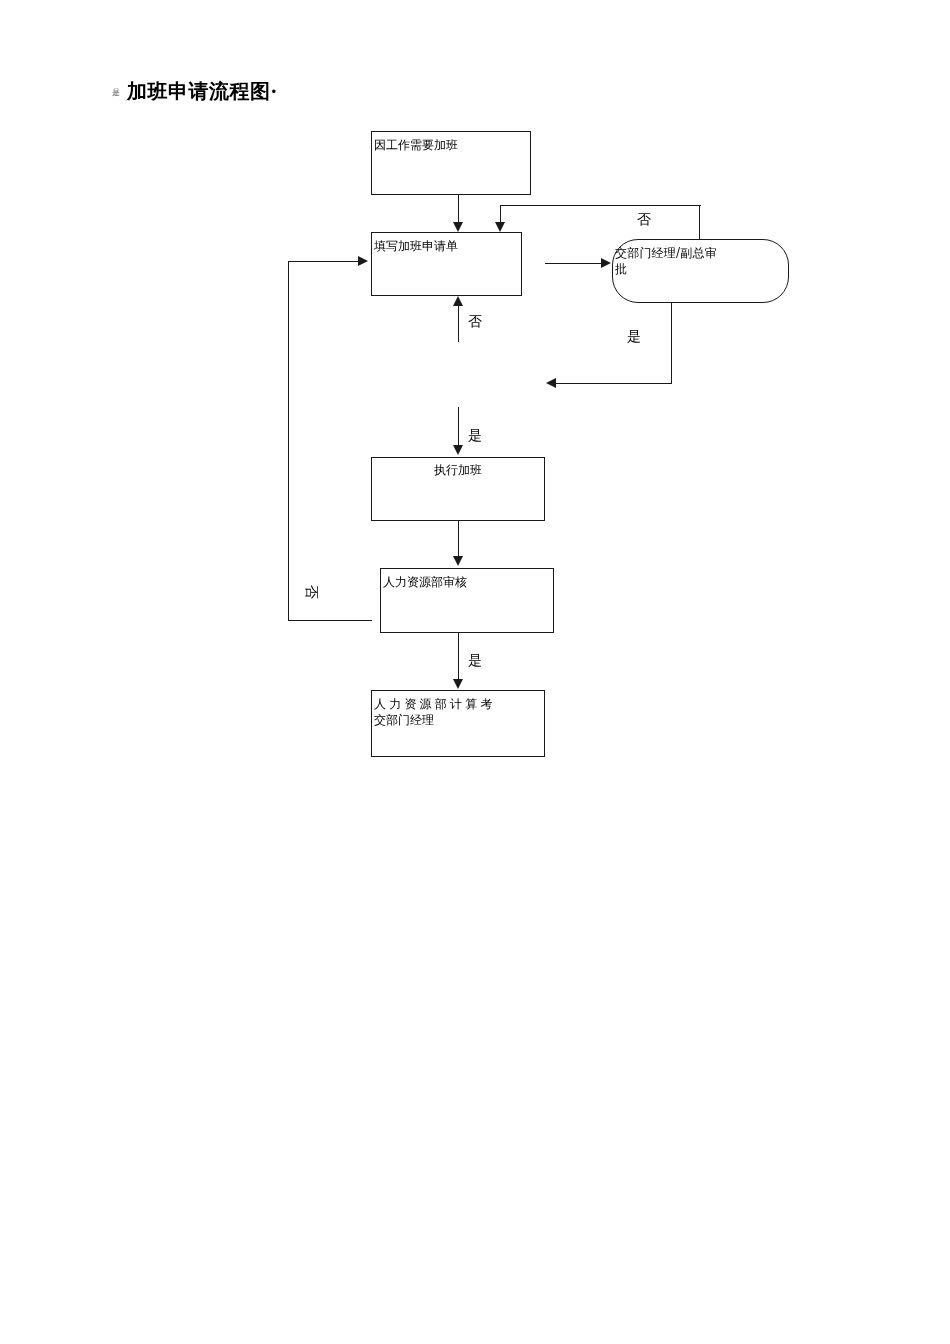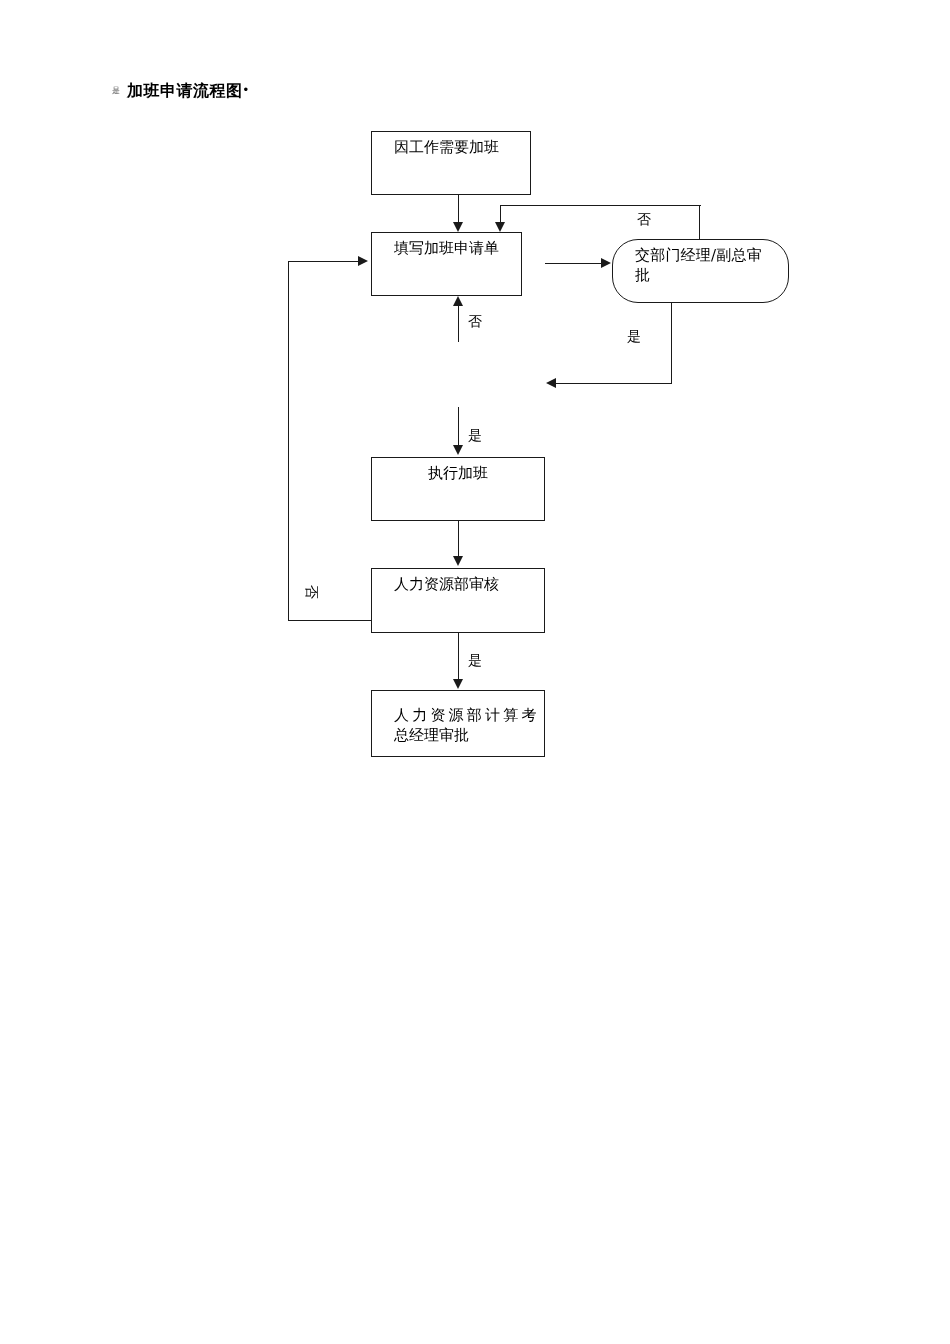--- a/index.html
+++ b/index.html
@@ -30,21 +30,21 @@
   .title-marker {
     font-family: "DejaVu Sans", "Liberation Sans", sans-serif;
     font-size: 8px;
     color: #555;
     line-height: 1;
     transform: translateY(-3px);
     margin-right: 7px;
   }
   .title-text {
     font-family: "DejaVu Serif", "Liberation Serif", serif;
-    font-size: 16px;
+    font-size: 20px;
     font-weight: bold;
     letter-spacing: 0.5px;
     color: #000;
   }
   .title-tail {
     font-family: "DejaVu Serif", "Liberation Serif", serif;
     font-size: 19px;
     font-weight: bold;
     color: #000;
   }
@@ -56,28 +56,28 @@
     top: 0;
     width: 950px;
     height: 1344px;
   }
   .node {
     position: absolute;
     box-sizing: border-box;
     border: 1.4px solid #1a1a1a;
     background: #ffffff;
     font-family: "DejaVu Serif", "Liberation Serif", serif;
-    font-size: 15px;
+    font-size: 12px;
     line-height: 1.32;
     color: #000;
-    padding: 6px 9px 0 22px;
+    padding: 6px 9px 0 2px;
     z-index: 3;
   }
   .node .line { display: block; white-space: nowrap; }
-  .node.centered { text-align: center; padding-left: 0; padding-right: 0; }
+  .node.centered { text-align: center; padding-left: 0; padding-right: 0; font-family: Liberation Mono, monospace; }
   .node .spread {
     display: block;
     white-space: nowrap;
   }
 
   
   .seg {
     position: absolute;
     background: #1a1a1a;
     z-index: 2;
@@ -149,27 +149,27 @@
     <div class="node" style="left:612px; top:239px; width:177px; height:64px;border-radius:26px;">
       <span class="spread" style="letter-spacing:0.2px;">交部门经理/副总审</span>
       <span class="line">批</span>
     </div>
 
 
     <div class="node centered" style="left:371px; top:457px; width:174px; height:64px;">
       <span class="line">执行加班</span>
     </div>
 
-    <div class="node" style="left:371px; top:568px; width:174px; height:65px;">
+    <div class="node" style="left:380px; top:568px; width:174px; height:65px;">
       <span class="line">人力资源部审核</span>
     </div>
 
     <div class="node" style="left:371px; top:690px; width:174px; height:67px;">
-      <span class="spread" style="letter-spacing:3.2px;margin-top:9px;">人力资源部计算考</span>
-      <span class="line">总经理审批</span>
+      <span class="spread" style="letter-spacing:3.2px;">人力资源部计算考</span>
+      <span class="line">交部门经理</span>
     </div>
 
     <div class="seg v" style="left:458px; top:195px; height:29px;"></div>
     <div class="arrow down" style="left:453px; top:222px;"></div>
 
     <div class="seg h" style="left:545px; top:263px; width:58px;"></div>
     <div class="arrow right" style="left:601px; top:258px;"></div>
 
     <div class="seg v" style="left:699px; top:205px; height:35px;"></div>
     <div class="seg h" style="left:500px; top:205px; width:201px;"></div>

